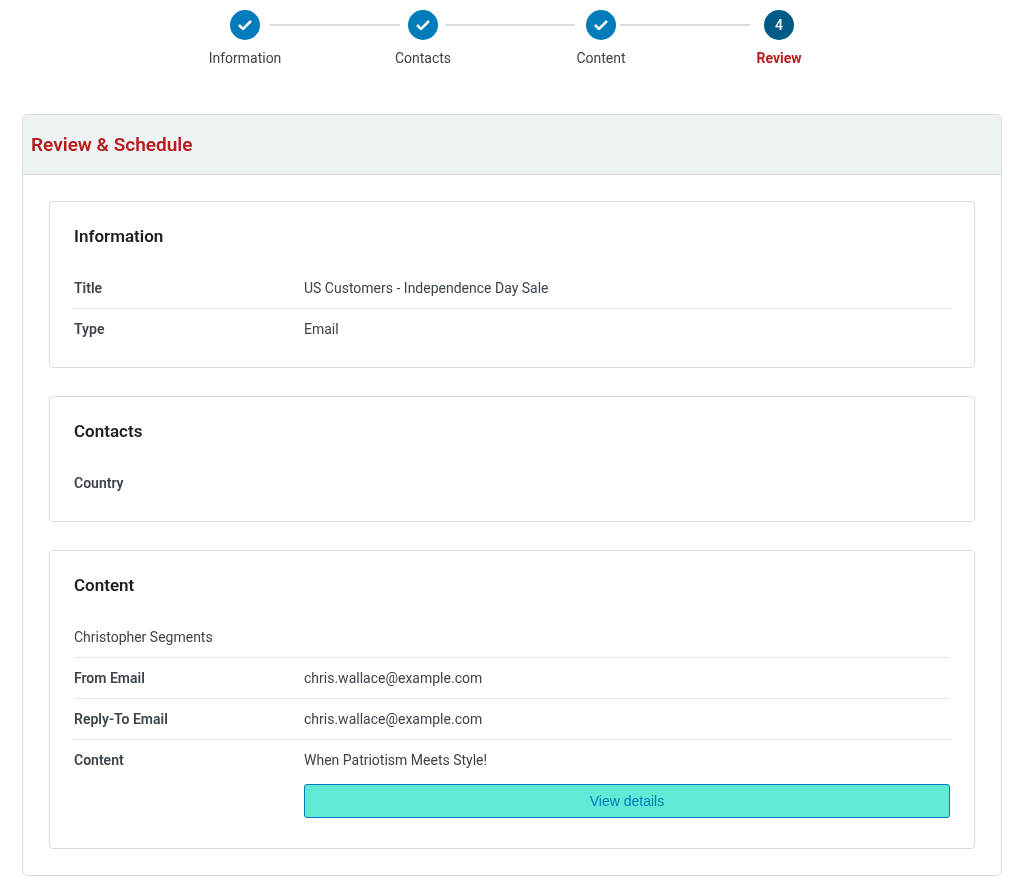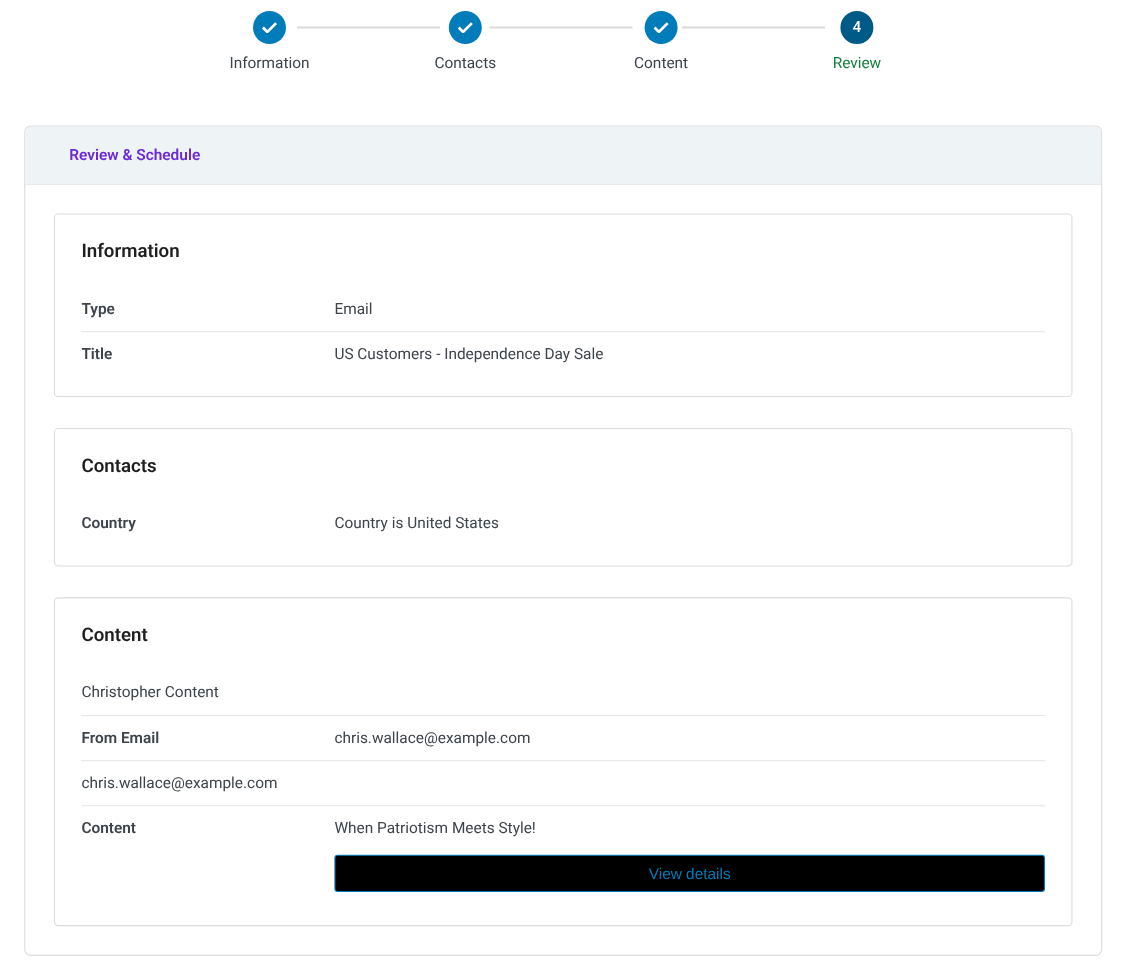--- a/index.html
+++ b/index.html
@@ -41,21 +41,21 @@
     z-index: 2;
   }
   .step.current .circle {
     width: 30px;
     height: 30px;
     box-shadow: 0 0 0 4px #005a87 inset, 0 0 0 0 #005a87;
     background: #005a87;
     border: 4px solid #005a87;
   }
   .step.current .circle { background:#005a87; }
-  .step.current .step-label { font-weight: 400; color:#15803d; }
+  .step.current .step-label { font-weight: 700; color:#b91c1c; }
   .step .step-label {
     margin-top: 10px;
     font-size: 14px;
     color: #3c434a;
   }
   .step .check {
     width: 14px;
     height: 10px;
     stroke: #fff;
     stroke-width: 2.5;
@@ -76,24 +76,24 @@
   .panel {
     margin: 30px 22px 0 22px;
     border: 1px solid #dcdcde;
     border-radius: 6px;
     background: #fff;
   }
   .panel-header {
     background: #eef3f6;
     border-bottom: 1px solid #dcdcde;
     border-radius: 6px 6px 0 0;
-    padding: 18px 40px;
-    font-size: 14px;
+    padding: 18px 8px;
+    font-size: 19px;
     font-weight: 600;
-    color: #6d28d9;
+    color: #b91c1c;
   }
   .panel-body {
     padding: 26px;
   }
   .card {
     border: 1px solid #dcdcde;
     border-radius: 4px;
     padding: 24px 24px 18px 24px;
     margin-bottom: 28px;
   }
@@ -122,21 +122,21 @@
     flex: 1 1 auto;
   }
   .value-stack { display:flex; flex-direction:column; gap:16px; }
   .no-border { border-bottom: none; }
 
   .btn-outline {
     display: inline-block;
     padding: 8px 18px;
     border: 1px solid #007cba;
     color: #007cba;
-    background: #000000;
+    background: #5eead4;
     border-radius: 3px;
     font-size: 14px;
     font-weight: 500;
     cursor: pointer;
   }
 </style>
 </head>
 <body>
 
 <div class="stepper">
@@ -179,47 +179,47 @@
   </div>
 </div>
 
 <div class="panel">
   <div class="panel-header">Review &amp; Schedule</div>
   <div class="panel-body">
 
     <div class="card">
       <h3 class="card-title">Information</h3>
       <div class="row">
+        <div class="label">Title</div>
+        <div class="value">US Customers - Independence Day Sale</div>
+      </div>
+      <div class="row">
         <div class="label">Type</div>
         <div class="value">Email</div>
       </div>
-      <div class="row">
-        <div class="label">Title</div>
-        <div class="value">US Customers - Independence Day Sale</div>
-      </div>
     </div>
 
     <div class="card">
       <h3 class="card-title">Contacts</h3>
       <div class="row">
         <div class="label">Country</div>
-        <div class="value">Country is United States</div>
       </div>
     </div>
 
     <div class="card">
       <h3 class="card-title">Content</h3>
       <div class="row">
-        <div class="value">Christopher Content</div>
+        <div class="value">Christopher Segments</div>
       </div>
       <div class="row">
         <div class="label">From Email</div>
         <div class="value">chris.wallace@example.com</div>
       </div>
       <div class="row">
+        <div class="label">Reply-To Email</div>
         <div class="value">chris.wallace@example.com</div>
       </div>
       <div class="row no-border">
         <div class="label">Content</div>
         <div class="value value-stack">
           <span>When Patriotism Meets Style!</span>
           <button class="btn-outline">View details</button>
         </div>
       </div>
     </div>

